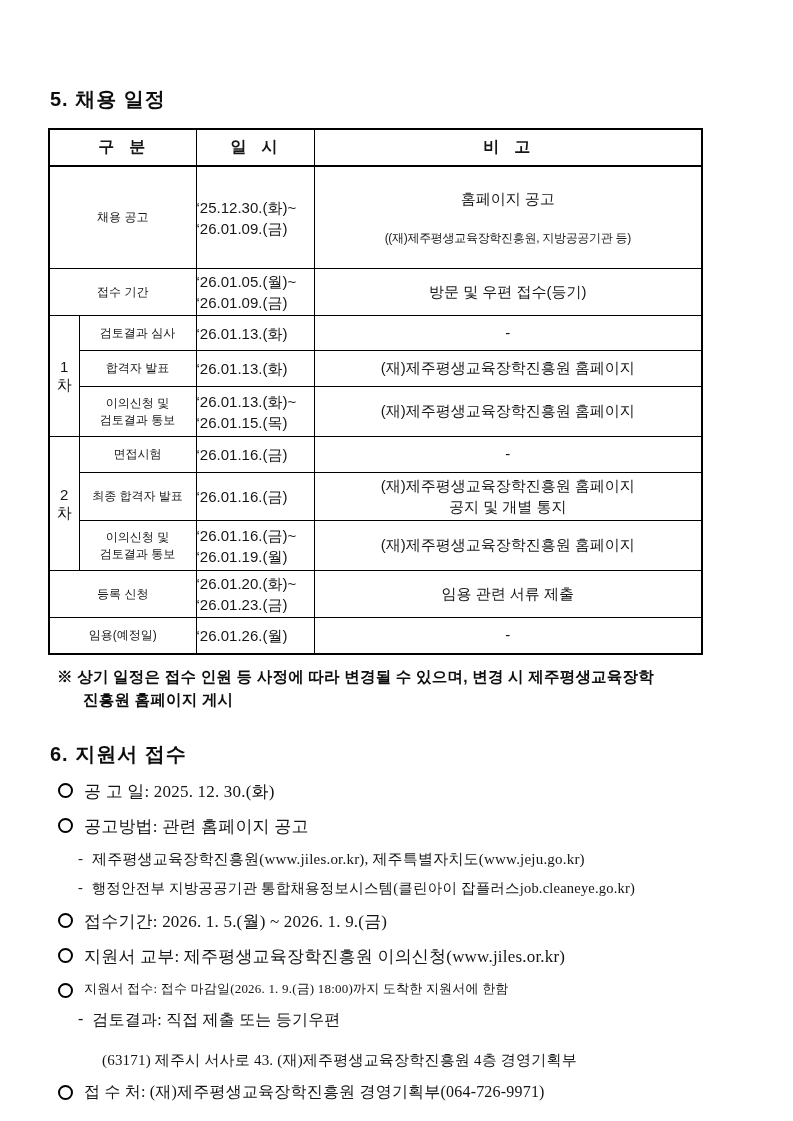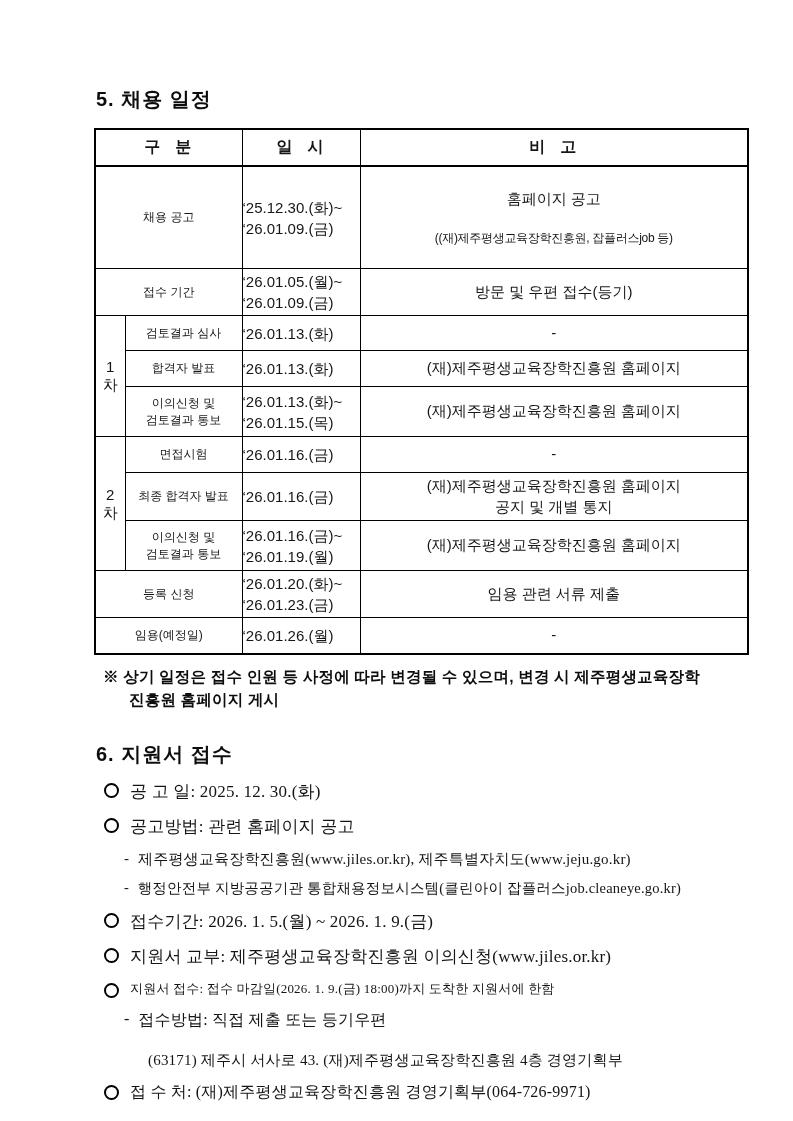--- a/index.html
+++ b/index.html
@@ -1,18 +1,18 @@
 <!DOCTYPE html>
 <html lang="ko"><head>
 <meta charset="utf-8">
 <style>
   html,body { margin:0; padding:0; background:#ffffff; }
   body { width:793px; height:1121px; color:#161616; font-family:"Liberation Sans", sans-serif; }
   .page { position:relative; width:793px; height:1121px; box-sizing:border-box;
-          padding:86px 72px 0 94px; overflow:hidden; }
+          padding:86px 72px 0 48px; overflow:hidden; }
 
   
   .sec-heading { font-family:"Liberation Sans", sans-serif; font-weight:bold;
                  font-size:20px; letter-spacing:1px; margin:0 0 0 2px; color:#0d0d0d; }
 
   
   table.schedule { border-collapse:collapse; table-layout:fixed; width:653px;
                    margin-top:15px; border:2px solid #000; }
   table.schedule th, table.schedule td { border:1px solid #000; padding:2px 0; vertical-align:middle; }
   table.schedule th { border-top:2px solid #000; border-bottom:2px solid #000;
@@ -63,21 +63,21 @@
         <th>일  시</th>
         <th>비  고</th>
       </tr>
 
       <tr style="height:46px">
         <td colspan="2" class="cat">채용 공고</td>
         <td class="date">‘25.12.30.(화)~
 ‘26.01.09.(금)</td>
         <td class="rem">
           <div>홈페이지 공고</div>
-          <div class="rem-sub">((재)제주평생교육장학진흥원, 잡플러스job 등)</div>
+          <div class="rem-sub">((재)제주평생교육장학진흥원, 지방공공기관 등)</div>
         </td>
       </tr>
 
       <tr style="height:45px">
         <td colspan="2" class="cat">접수 기간</td>
         <td class="date">‘26.01.05.(월)~
 ‘26.01.09.(금)</td>
         <td class="rem">방문 및 우편 접수(등기)</td>
       </tr>
 
@@ -179,21 +179,21 @@
         <span class="text">지원서 교부: 제주평생교육장학진흥원 이의신청(www.jiles.or.kr)</span>
       </div>
 
       <div class="item lv-circle sz-15">
         <span class="bullet-circle"></span>
         <span class="text">지원서 접수: 접수 마감일(2026. 1. 9.(금) 18:00)까지 도착한 지원서에 한함</span>
       </div>
 
       <div class="item lv-dash sz-16">
         <span class="bullet-dash">-</span>
-        <span class="text">접수방법: 직접 제출 또는 등기우편</span>
+        <span class="text">검토결과: 직접 제출 또는 등기우편</span>
       </div>
 
       <div class="item lv-plain">
         <span class="text">(63171) 제주시 서사로 43. (재)제주평생교육장학진흥원 4층 경영기획부</span>
       </div>
 
       <div class="item lv-circle sz-16">
         <span class="bullet-circle"></span>
         <span class="text">접 수 처: (재)제주평생교육장학진흥원 경영기획부(064-726-9971)</span>
       </div>

